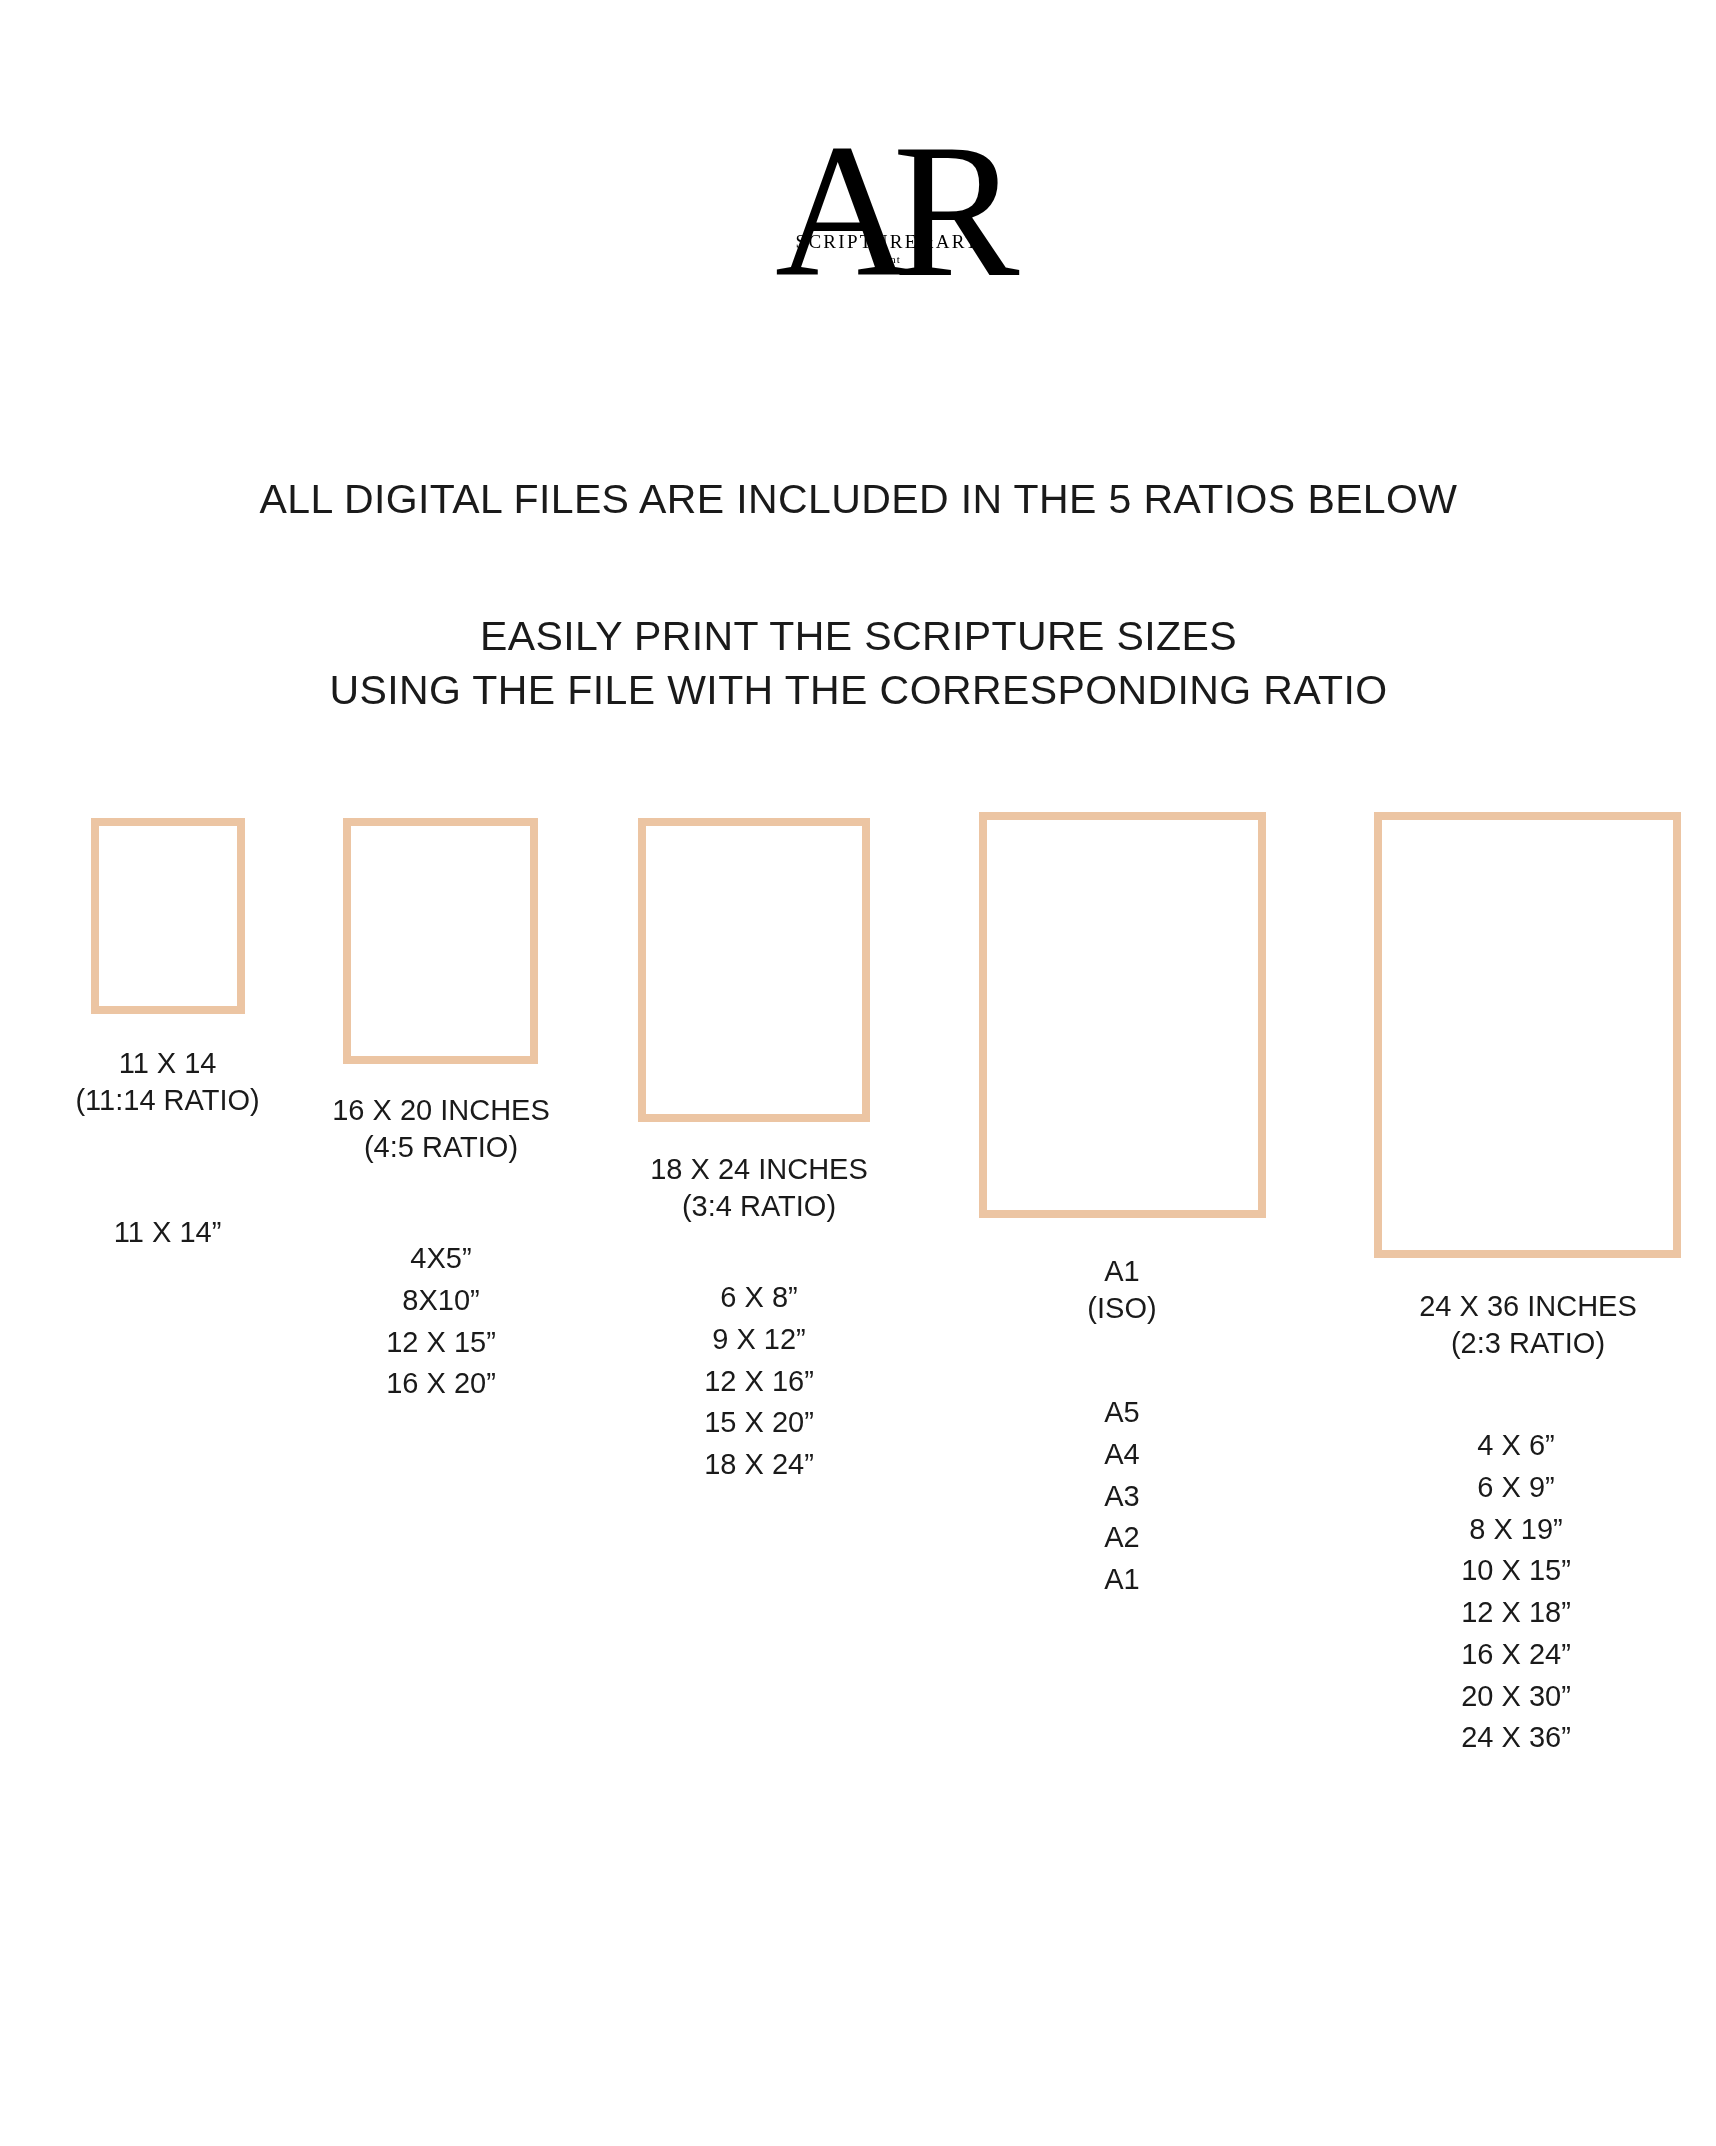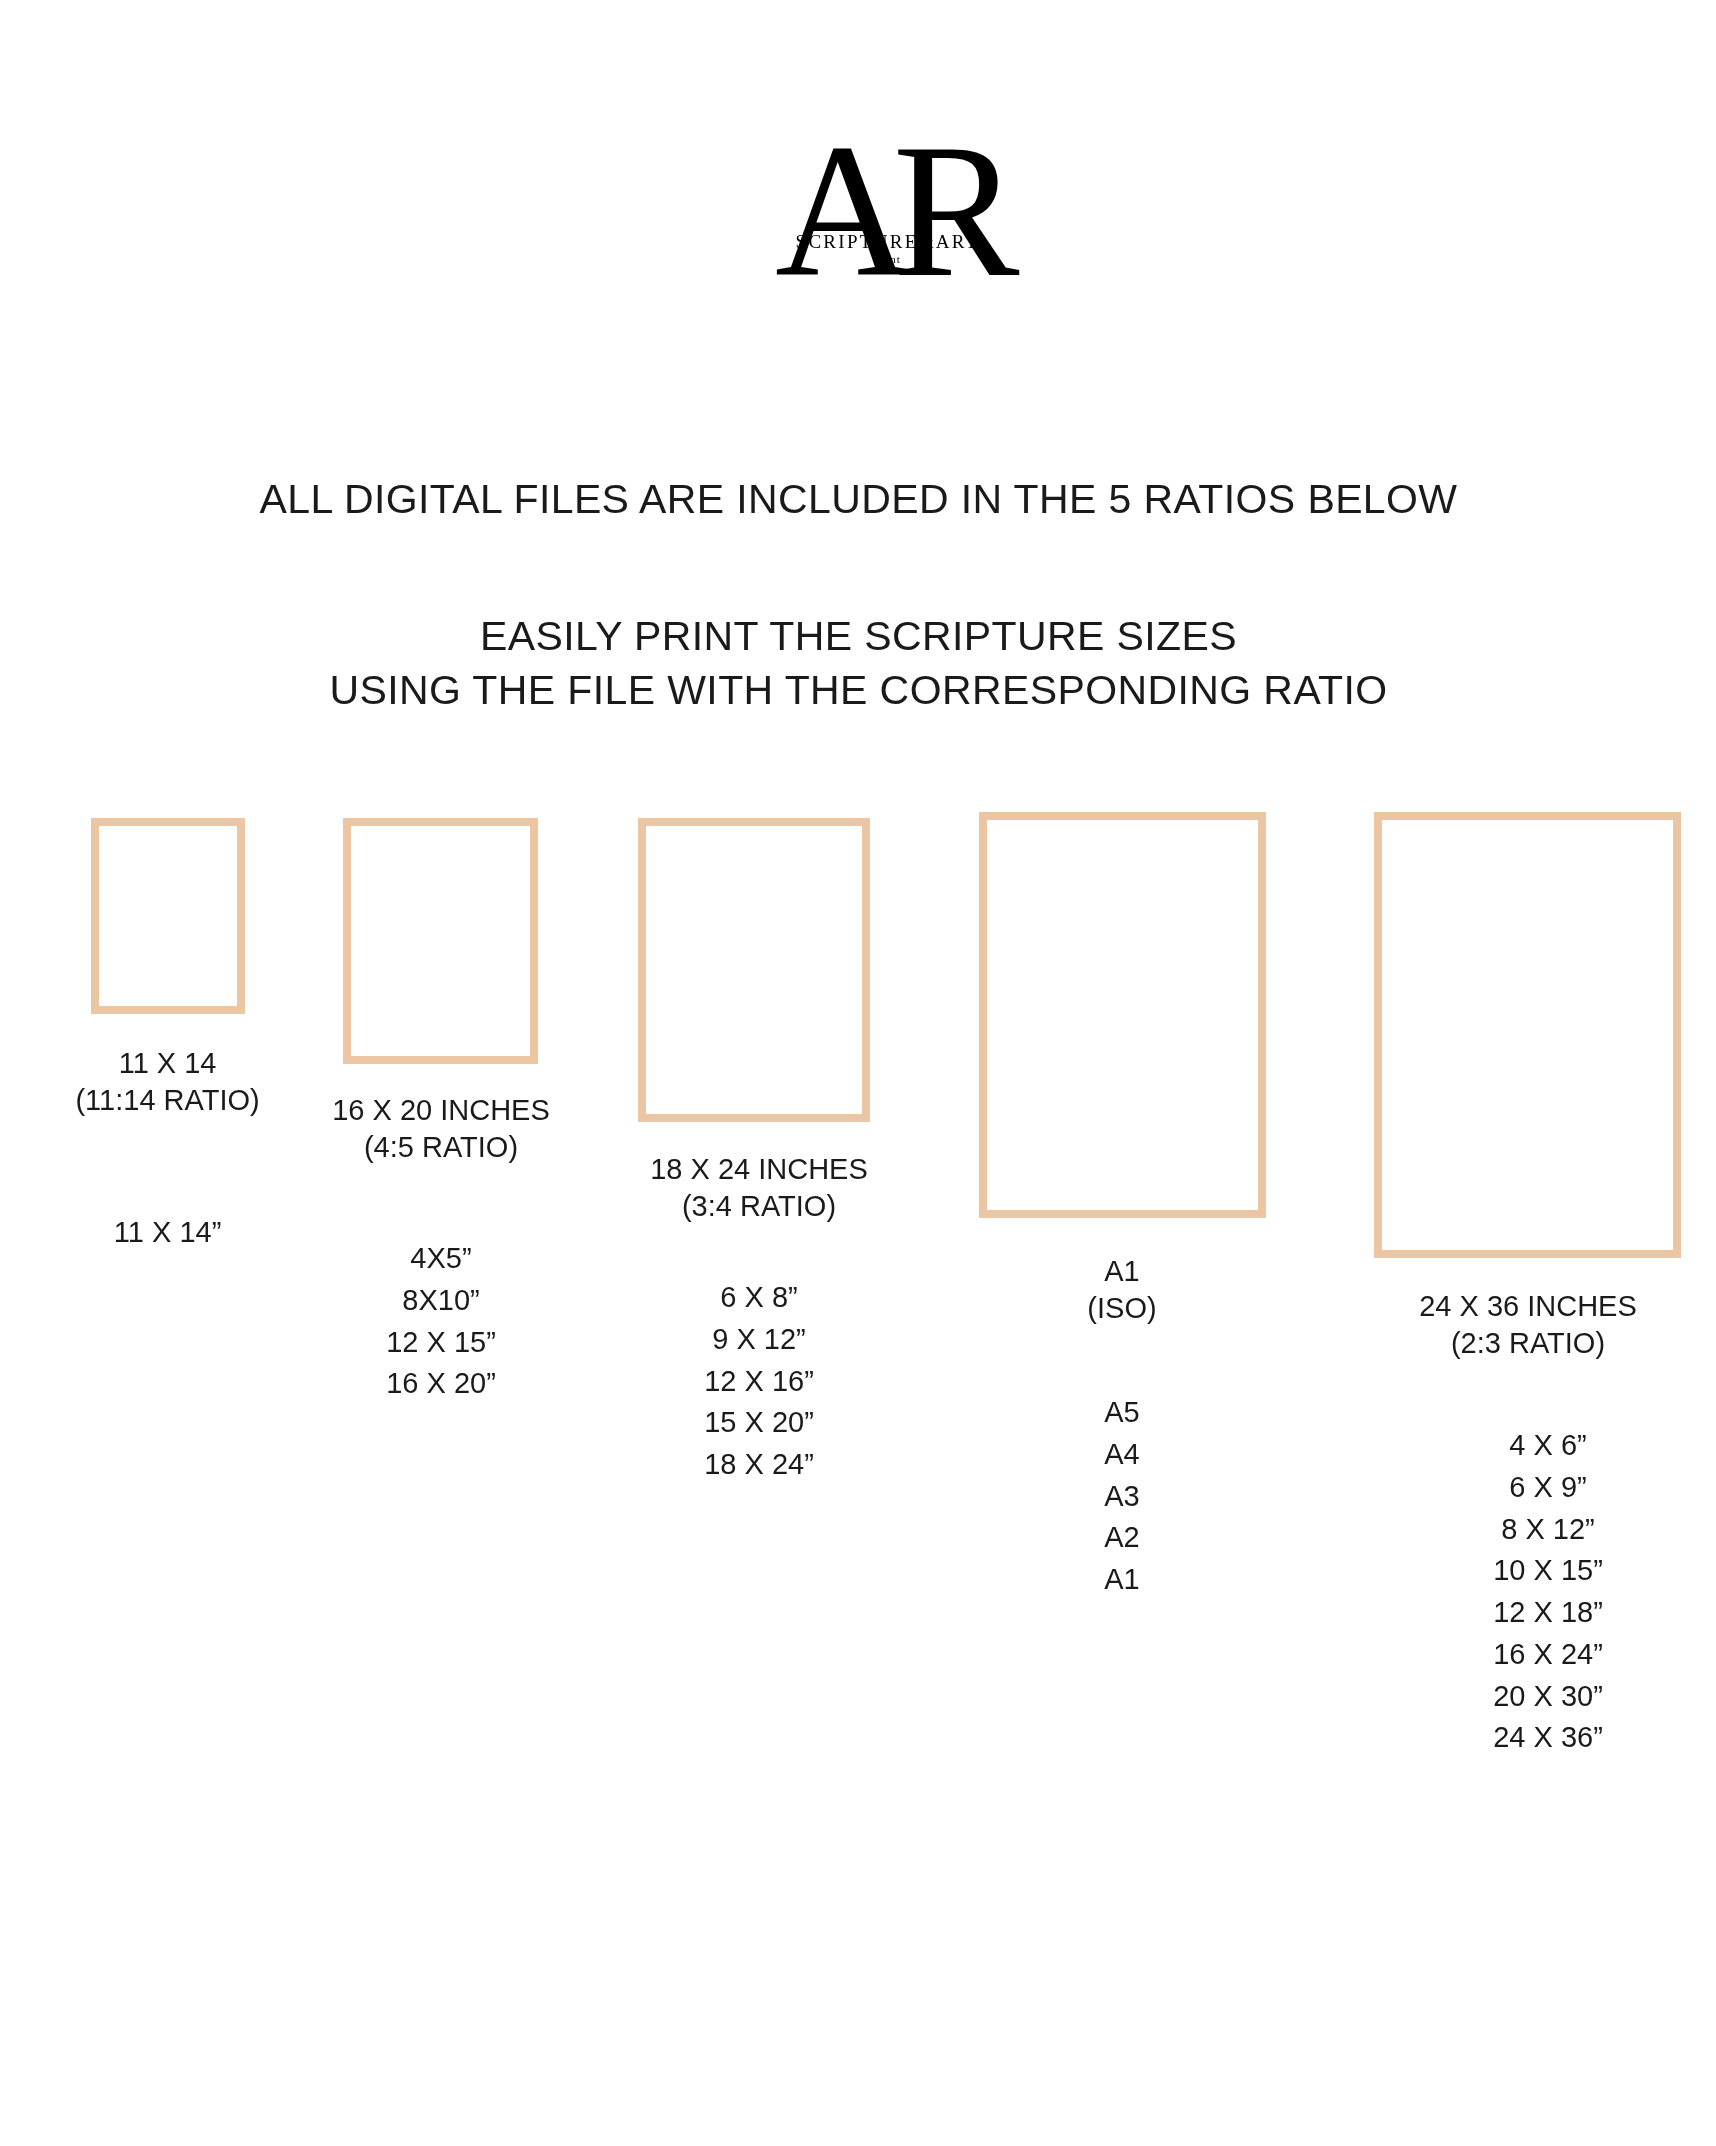--- a/index.html
+++ b/index.html
@@ -175,23 +175,23 @@
   <span>A3</span>
   <span>A2</span>
   <span>A1</span>
 </div>
 
 <div class="frame" style="left: 1374px; top: 812px; width: 307px; height: 446px; border-color: rgb(236, 197, 163);"></div>
 <div class="caption" style="left:1376px; top:1288px; width:304px;">
   <span class="title-line">24 X 36 INCHES</span>
   <span class="title-line">(2:3 RATIO)</span>
 </div>
-<div class="sizes" style="left:1396px; top:1425px; width:304px;">
+<div class="sizes" style="left:1364px; top:1425px; width:304px;">
   <span>4 X 6”</span>
   <span>6 X 9”</span>
-  <span>8 X 12”</span>
+  <span>8 X 19”</span>
   <span>10 X 15”</span>
   <span>12 X 18”</span>
   <span>16 X 24”</span>
   <span>20 X 30”</span>
   <span>24 X 36”</span>
 </div>
 
 
 </body></html>

